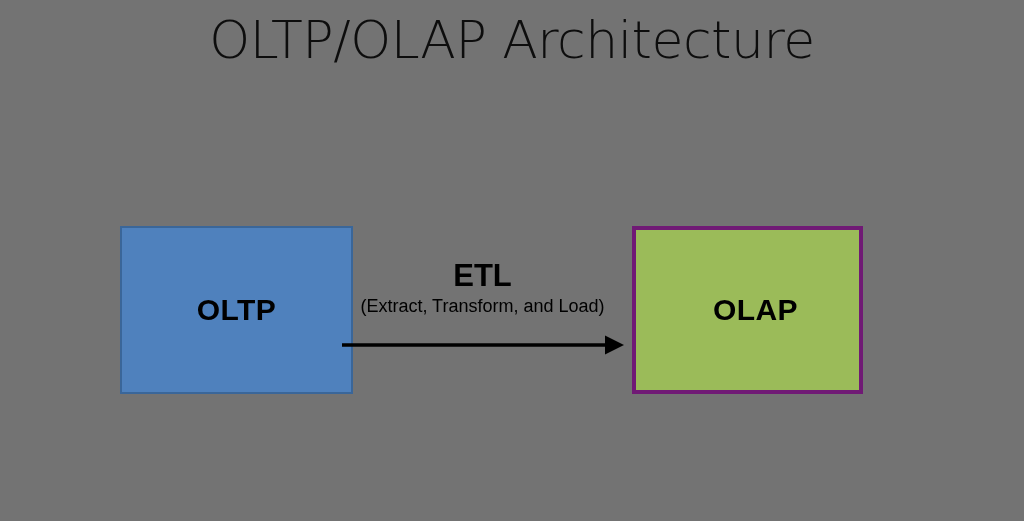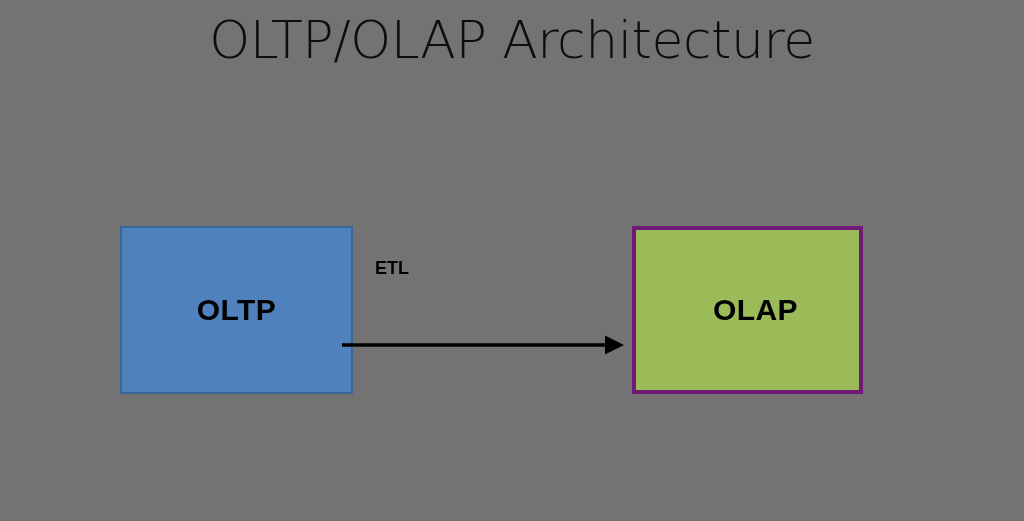--- a/index.html
+++ b/index.html
@@ -73,28 +73,27 @@
   }
 
   
   #etl-group {
     position: absolute;
     left: 343px;
     top: 258px;
     width: 279px;
   }
   #etl-title {
-    text-align: left;
+    text-align: center;
     font-family: "Liberation Sans", sans-serif;
-    font-size: 18px;
+    font-size: 31px;
     font-weight: bold;
     color: #000000;
     line-height: 1.15;
     white-space: nowrap;
-    margin-left: 32px;
   }
   #etl-subtitle {
     text-align: center;
     font-family: "Liberation Sans", sans-serif;
     font-size: 18px;
     font-weight: normal;
     color: #000000;
     line-height: 1.2;
     margin-top: 2px;
     white-space: nowrap;
@@ -118,20 +117,21 @@
   <div id="box-oltp" class="node-box">
     <span class="node-label">OLTP</span>
   </div>
 
   <div id="box-olap" class="node-box">
     <span class="node-label">OLAP</span>
   </div>
 
   <div id="etl-group">
     <div id="etl-title">ETL</div>
+    <div id="etl-subtitle">(Extract, Transform, and Load)</div>
   </div>
 
   <svg id="etl-arrow" viewBox="0 0 285 26">
     <line x1="1" y1="13" x2="266" y2="13" stroke="#000000" stroke-width="3.4"></line>
     <polygon points="264,3.5 283,13 264,22.5" fill="#000000"></polygon>
   </svg>
 
 </div>
 
 </body></html>

